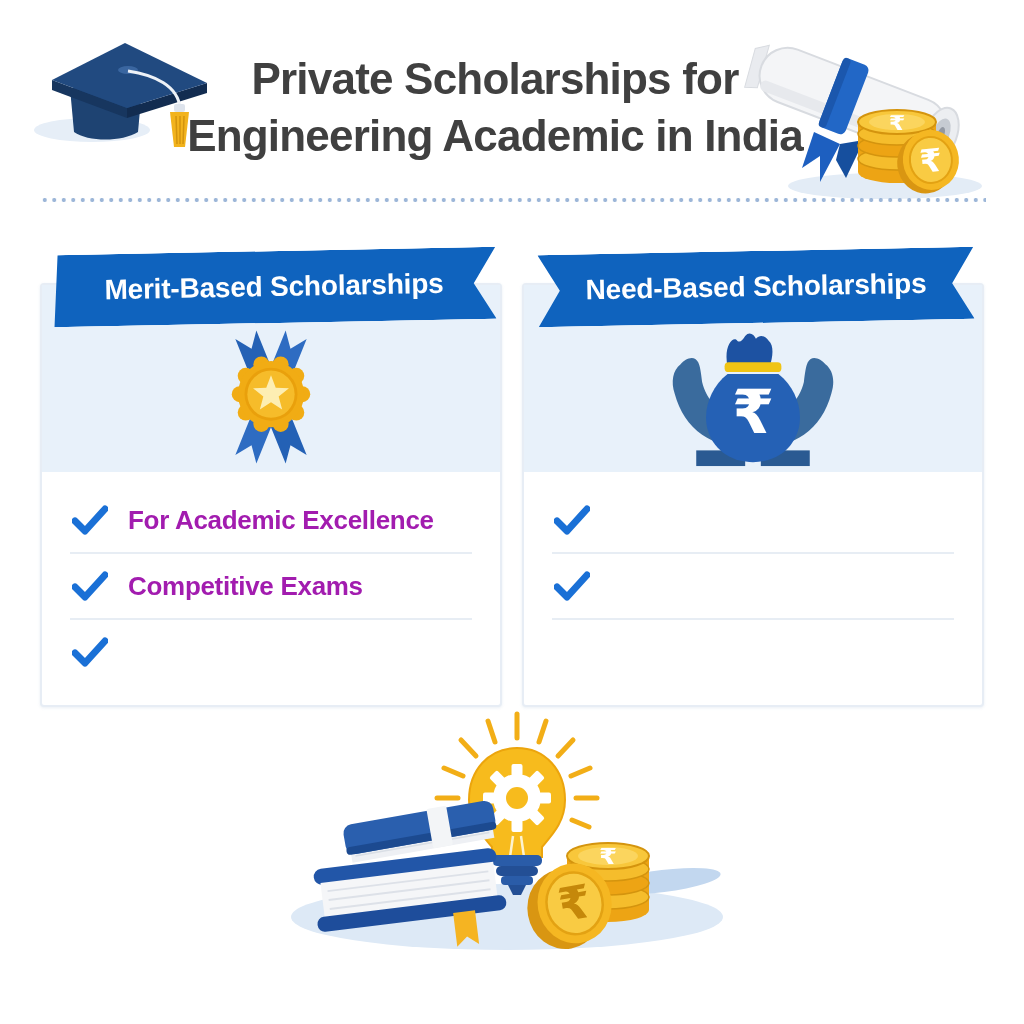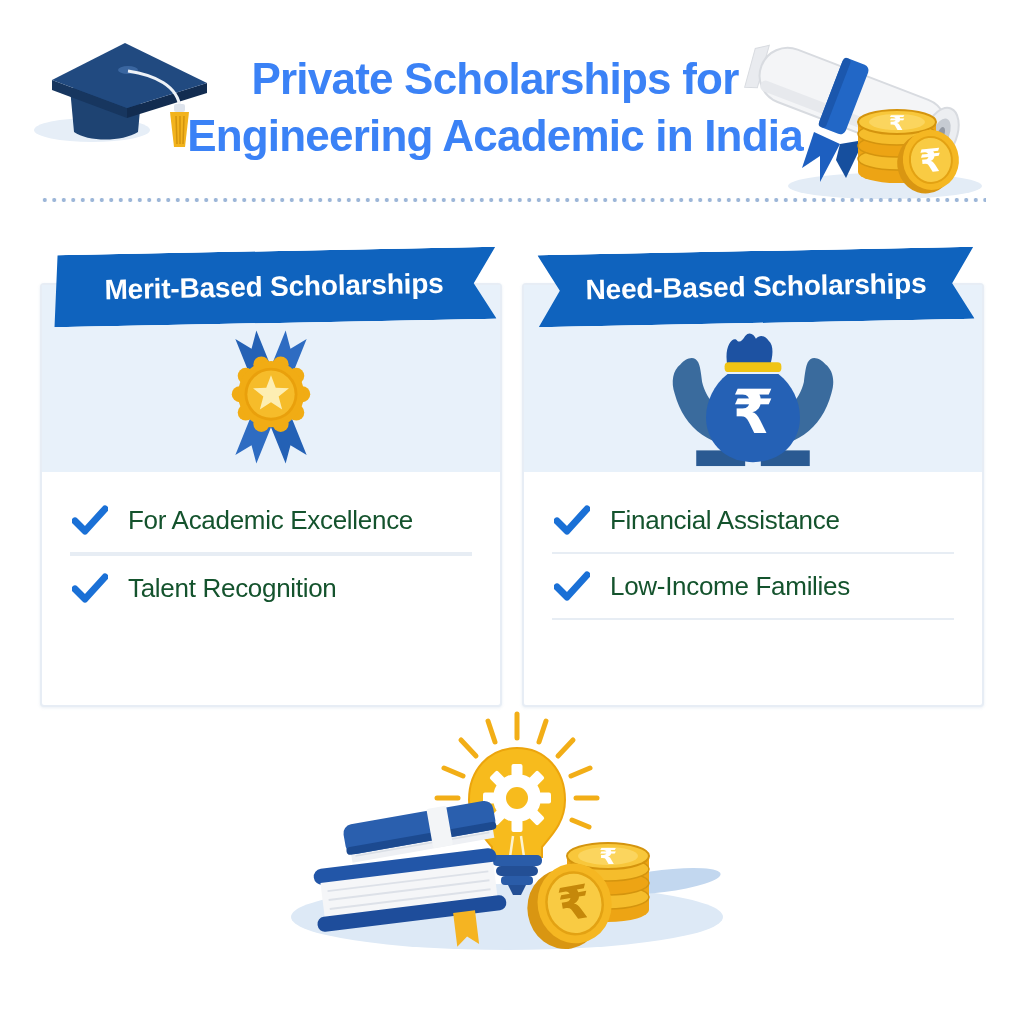--- a/index.html
+++ b/index.html
@@ -3,21 +3,21 @@
 <meta charset="utf-8">
 <style>
   html,body{margin:0;padding:0;background:#fff;}
   .page{position:relative;width:1024px;height:1024px;background:#ffffff;overflow:hidden;
         font-family:"Liberation Sans",sans-serif;}
 
   
   .grad-cap{position:absolute;left:30px;top:30px;}
   .scroll-art{position:absolute;left:740px;top:28px;}
   .title{position:absolute;left:150px;top:50px;width:690px;text-align:center;
-         color:#3b82f6;font-weight:bold;font-size:44px;line-height:1.3;letter-spacing:-0.8px;}
+         color:#404040;font-weight:bold;font-size:44px;line-height:1.3;letter-spacing:-0.8px;}
 
   .dotted-divider{position:absolute;left:40px;top:196px;width:946px;height:8px;
         background-image:radial-gradient(circle,#9cb6d8 1.8px,rgba(0,0,0,0) 2.3px);
         background-size:9.5px 8px;background-repeat:repeat-x;background-position:0 50%;}
 
   
   .card{position:absolute;top:283px;height:420px;background:#ffffff;
         border:2px solid #e7edf5;border-radius:4px;box-shadow:0 1px 3px rgba(140,165,200,.18);}
   .card.merit{left:40px;width:458px;}
   .card.need {left:522px;width:458px;}
@@ -26,21 +26,21 @@
   .banner{position:absolute;top:-34px;height:72px;z-index:5;background:#0f63be;
         display:flex;align-items:center;justify-content:center;
         color:#ffffff;font-weight:bold;font-size:28px;letter-spacing:-0.2px;}
   .card.merit .banner{left:10px;right:4px;transform:rotate(-1.1deg);
         clip-path:polygon(1.4% 0%,100% 0%,95% 50%,100% 100%,0.4% 100%);}
   .card.need .banner{left:14px;right:8px;transform:rotate(-1.1deg);
         clip-path:polygon(0% 0%,100% 0%,95% 50%,100% 100%,0% 100%,5% 50%);}
 
   .check-list{position:absolute;top:187px;left:0;right:0;bottom:0;padding-top:16px;}
   .check-item{height:64px;display:flex;align-items:center;gap:20px;padding:0 30px;}
-  .check-item .label{color:#14532d;font-weight:normal;font-size:26px;letter-spacing:-0.3px;}
+  .check-item .label{color:#a21caf;font-weight:bold;font-size:26px;letter-spacing:-0.3px;}
   .sep{height:2px;background:#e7edf4;margin:0 28px;}
 
   
   .footer-art{position:absolute;left:283px;top:708px;}
 
   .rupee{font-family:"DejaVu Sans","Liberation Sans",sans-serif;font-weight:bold;}
 </style>
 </head>
 <body>
 
@@ -125,26 +125,31 @@
       </svg>
     </div>
     <div class="check-list">
       <div class="check-item">
         <svg width="36" height="30" viewBox="0 0 36 30">
             <polyline points="3,16 13,26 33,4" fill="none" stroke="#1a70d6" stroke-width="7" stroke-linecap="round" stroke-linejoin="round"></polyline>
           </svg>
         <span class="label">For Academic Excellence</span>
       </div>
       <div class="sep"></div>
-      <div class="sep"></div>
-      <div class="check-item">
-        <svg width="36" height="30" viewBox="0 0 36 30">
-            <polyline points="3,16 13,26 33,4" fill="none" stroke="#1a70d6" stroke-width="7" stroke-linecap="round" stroke-linejoin="round"></polyline>
-          </svg>
-        <span class="label">Talent Recognition</span>
+      <div class="check-item">
+        <svg width="36" height="30" viewBox="0 0 36 30">
+            <polyline points="3,16 13,26 33,4" fill="none" stroke="#1a70d6" stroke-width="7" stroke-linecap="round" stroke-linejoin="round"></polyline>
+          </svg>
+        <span class="label">Competitive Exams</span>
+      </div>
+      <div class="sep"></div>
+      <div class="check-item">
+        <svg width="36" height="30" viewBox="0 0 36 30">
+            <polyline points="3,16 13,26 33,4" fill="none" stroke="#1a70d6" stroke-width="7" stroke-linecap="round" stroke-linejoin="round"></polyline>
+          </svg>
       </div>
     </div>
   </article>
 
   <article class="card need">
     <div class="banner">
       <span>Need-Based Scholarships</span>
     </div>
     <div class="icon-area">
       <svg width="196" height="137" viewBox="0 0 200 140">
@@ -160,28 +165,26 @@
         <path d="M74,44 C56,58 48,82 54,102 C61,124 80,134 100,134 C120,134 139,124 146,102 C152,82 144,58 126,44 Z" fill="#2561b5"></path>
         <rect x="71" y="32" width="58" height="10" rx="4" fill="#f0c414"></rect>
         <text class="rupee" x="100" y="104" font-size="62" fill="#ffffff" text-anchor="middle">₹</text>
       </svg>
     </div>
     <div class="check-list">
       <div class="check-item">
         <svg width="36" height="30" viewBox="0 0 36 30">
             <polyline points="3,16 13,26 33,4" fill="none" stroke="#1a70d6" stroke-width="7" stroke-linecap="round" stroke-linejoin="round"></polyline>
           </svg>
-        <span class="label">Financial Assistance</span>
-      </div>
-      <div class="sep"></div>
-      <div class="check-item">
-        <svg width="36" height="30" viewBox="0 0 36 30">
-            <polyline points="3,16 13,26 33,4" fill="none" stroke="#1a70d6" stroke-width="7" stroke-linecap="round" stroke-linejoin="round"></polyline>
-          </svg>
-        <span class="label">Low-Income Families</span>
+      </div>
+      <div class="sep"></div>
+      <div class="check-item">
+        <svg width="36" height="30" viewBox="0 0 36 30">
+            <polyline points="3,16 13,26 33,4" fill="none" stroke="#1a70d6" stroke-width="7" stroke-linecap="round" stroke-linejoin="round"></polyline>
+          </svg>
       </div>
       <div class="sep"></div>
     </div>
   </article>
 
   <svg class="footer-art" width="452" height="255" viewBox="0 0 452 255">
     <ellipse cx="224" cy="209" rx="216" ry="33" fill="#dde9f6"></ellipse>
     <ellipse cx="380" cy="173" rx="58" ry="11" fill="#c2d7ef" transform="rotate(-7 380 173)"></ellipse>
 
     <g>

